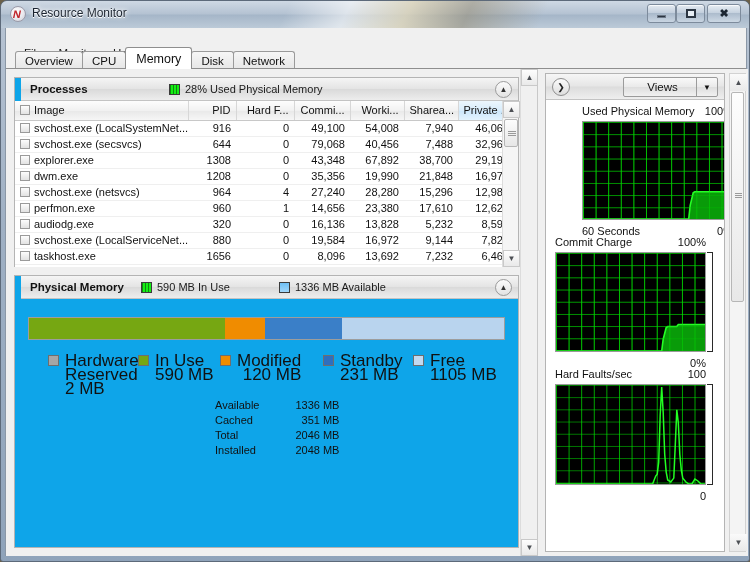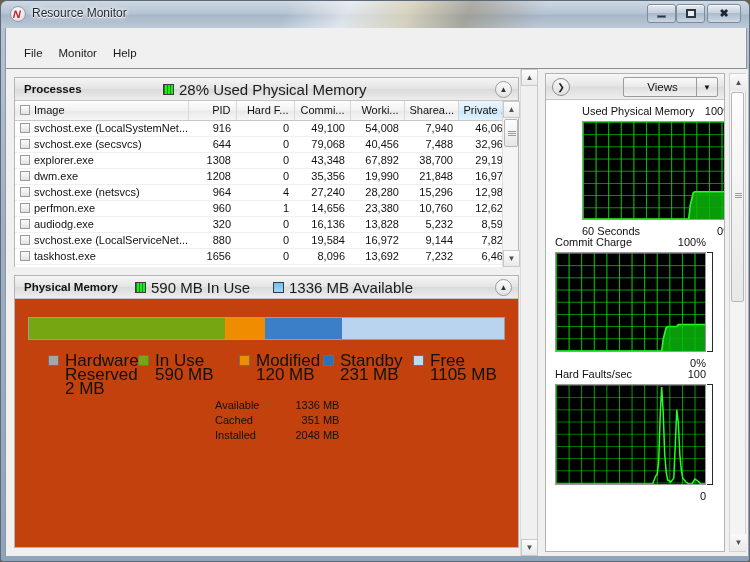--- a/index.html
+++ b/index.html
@@ -131,33 +131,34 @@
     background:linear-gradient(180deg,#fdfdfd,#e9e9e9);
     border:1px solid #c9c9c9;
     display:flex; align-items:center; justify-content:center;
     color:#4d5055; font-size:8px;
   }
   #left-sb-up { top:0; }
   #left-sb-down { bottom:0; }
 
   .section {
     position:absolute; left:8px; width:505px;
-    background:#c2410c;
+    background:#0ea5e9;
     border:1px solid #b4b4b4;
+    padding-left:6px;
   }
   .sec-head {
     height:23px; position:relative;
     background:linear-gradient(180deg,#f5f5f5 0%, #e4e4e4 48%, #dadada 52%, #ededed 100%);
     border-bottom:1px solid #c3c3c3;
     display:flex; align-items:center;
   }
   .sec-title {
     font-size:11.5px; font-weight:bold; color:#121212; padding-left:9px;
   }
-  .sec-stat { position:absolute; display:flex; align-items:center; font-size:15px; color:#1a1a1a; }
+  .sec-stat { position:absolute; display:flex; align-items:center; font-size:11px; color:#1a1a1a; }
   .mini-swatch {
     width:11px; height:11px; margin-right:5px; border:1px solid #3b3b3b;
   }
   .sw-green {
     background:
       repeating-linear-gradient(90deg, #0d8a0d 0 1px, #15ef15 1px 3px),
       #13d313;
   }
   .sw-blue {
     background:
@@ -344,20 +345,27 @@
   </div>
 
   <div id="client">
 
     <div id="menubar">
       <div class="menu-item">File</div>
       <div class="menu-item">Monitor</div>
       <div class="menu-item">Help</div>
     </div>
 
+    <div id="tabstrip">
+      <div class="tab">Overview</div>
+      <div class="tab">CPU</div>
+      <div class="tab active">Memory</div>
+      <div class="tab">Disk</div>
+      <div class="tab">Network</div>
+    </div>
     <div id="tab-underline"></div>
 
     <div id="content">
 
       <div id="left-pane">
 
         <div class="section" id="sec-processes">
           <div class="sec-head">
             <span class="sec-title">Processes</span>
             <span class="sec-stat" style="left:148px">
@@ -436,21 +444,21 @@
                     <td>28,280</td>
                     <td>15,296</td>
                     <td>12,984</td>
                   </tr>
                   <tr>
                     <td class="left"><span class="cb"></span>perfmon.exe</td>
                     <td>960</td>
                     <td>1</td>
                     <td>14,656</td>
                     <td>23,380</td>
-                    <td>10,760</td>
+                    <td>17,610</td>
                     <td>12,620</td>
                   </tr>
                   <tr>
                     <td class="left"><span class="cb"></span>audiodg.exe</td>
                     <td>320</td>
                     <td>0</td>
                     <td>16,136</td>
                     <td>13,828</td>
                     <td>5,232</td>
                     <td>8,596</td>
@@ -525,21 +533,21 @@
                   <div>2 MB</div>
                 </div>
               </div>
               <div class="legend" style="position: absolute; left: 110px;">
                 <div class="box" style="background: rgb(118, 167, 18);"></div>
                 <div class="txt">
                   <div>In Use</div>
                   <div>590 MB</div>
                 </div>
               </div>
-              <div class="legend" style="position: absolute; left: 211px;">
+              <div class="legend" style="position: absolute; left: 192px; text-align: right;">
                 <div class="box" style="background: rgb(240, 140, 0);"></div>
                 <div class="txt">
                   <div>Modified</div>
                   <div>120 MB</div>
                 </div>
               </div>
               <div class="legend" style="position: absolute; left: 295px;">
                 <div class="box" style="background: rgb(46, 111, 191);"></div>
                 <div class="txt">
                   <div>Standby</div>
@@ -558,20 +566,24 @@
           <div id="mem-stats">
             <table>
                 <tbody id="mem-stats-rows">
                   <tr>
                     <td class="lbl">Available</td>
                     <td class="val">1336 MB</td>
                   </tr>
                   <tr>
                     <td class="lbl">Cached</td>
                     <td class="val">351 MB</td>
+                  </tr>
+                  <tr>
+                    <td class="lbl">Total</td>
+                    <td class="val">2046 MB</td>
                   </tr>
                   <tr>
                     <td class="lbl">Installed</td>
                     <td class="val">2048 MB</td>
                   </tr>
                 </tbody>
               </table>
           </div>
         </div>
 

